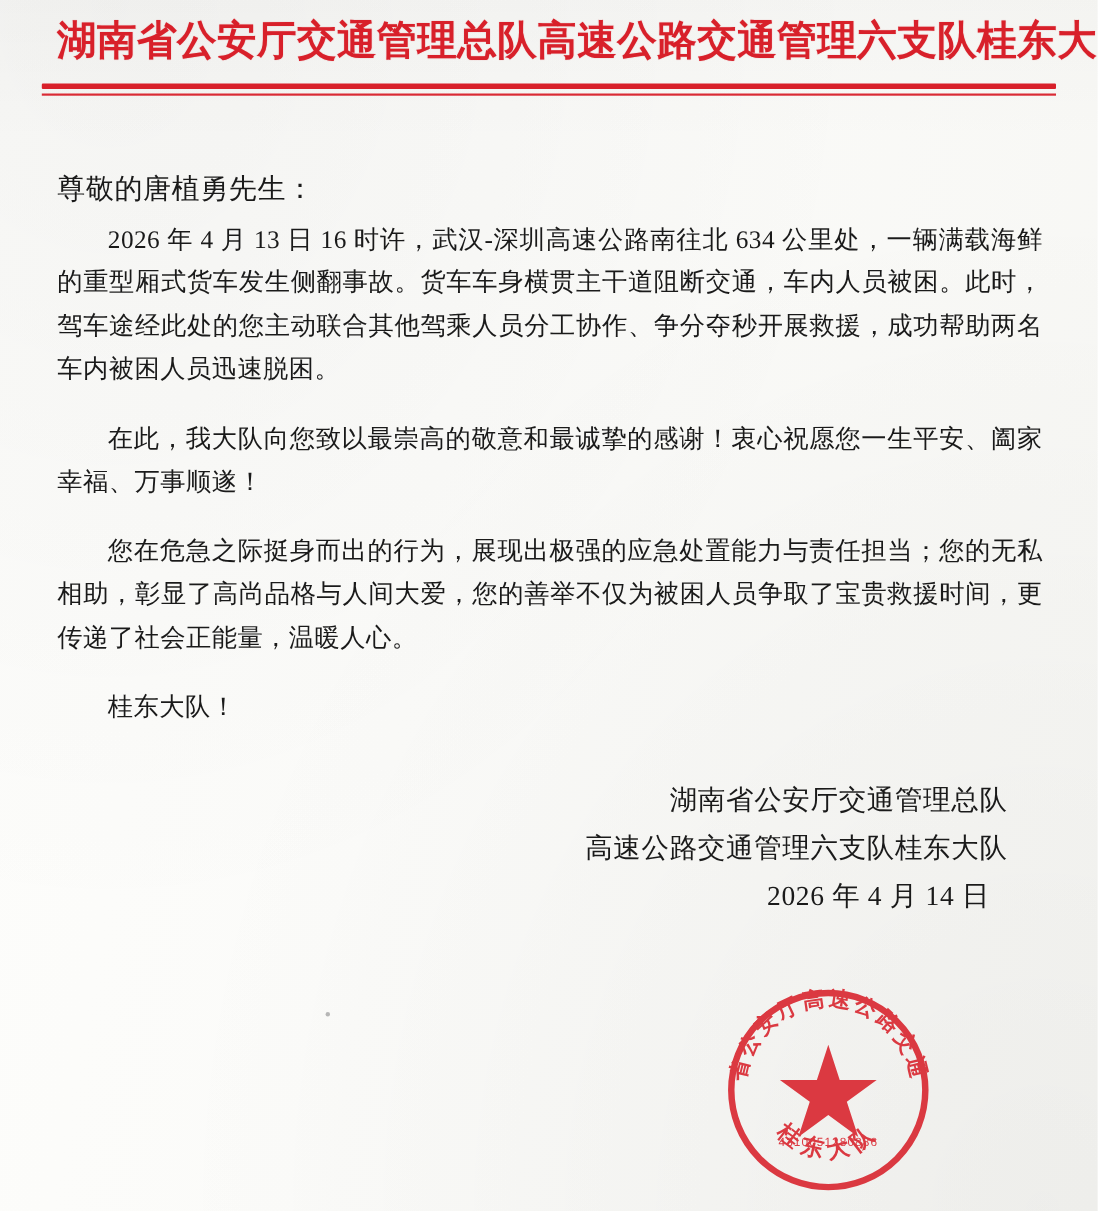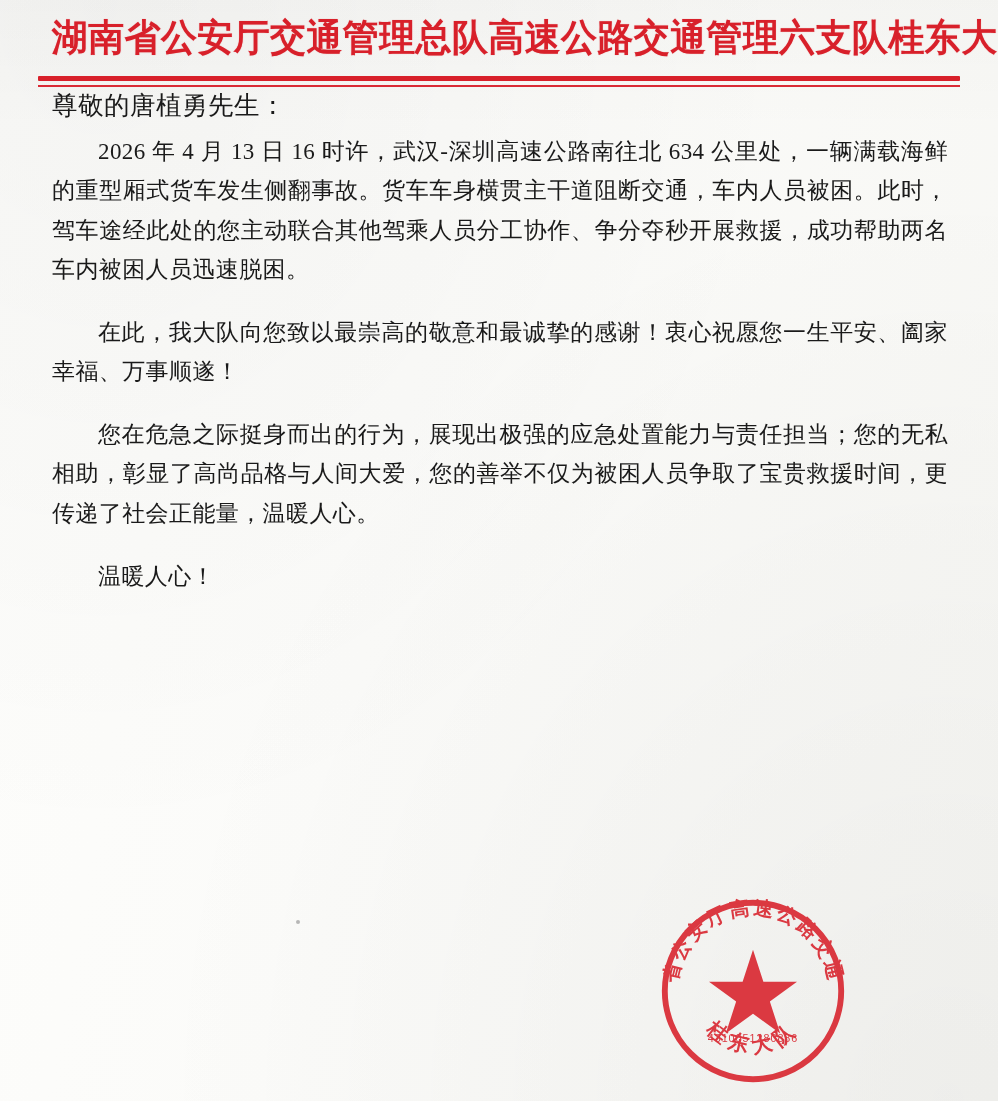--- a/index.html
+++ b/index.html
@@ -75,20 +75,21 @@
     font-size: 34px;
     font-weight: bold;
     letter-spacing: 4px;
     margin-top: 68px;
     color: #131313;
     font-family: "Liberation Serif", "DejaVu Serif", serif;
   }
 
   
   .body-area {
+    margin-top: 66px;
     padding: 0 12px 0 14px;
   }
   .salutation {
     font-size: 25.5px;
     line-height: 1.5;
     letter-spacing: 0.5px;
   }
   .para {
     font-size: 23px;
     line-height: 1.72;
@@ -155,23 +156,28 @@
     <div class="rule-thin"></div>
   </div>
 
 
   <div class="body-area">
     <div class="salutation">尊敬的唐植勇先生：</div>
 
     <p class="para">2026 年 4 月 13 日 16 时许，武汉-深圳高速公路南往北 634 公里处，一辆满载海鲜的重型厢式货车发生侧翻事故。货车车身横贯主干道阻断交通，车内人员被困。此时，驾车途经此处的您主动联合其他驾乘人员分工协作、争分夺秒开展救援，成功帮助两名车内被困人员迅速脱困。</p>
     <p class="para">在此，我大队向您致以最崇高的敬意和最诚挚的感谢！衷心祝愿您一生平安、阖家幸福、万事顺遂！</p>
     <p class="para">您在危急之际挺身而出的行为，展现出极强的应急处置能力与责任担当；您的无私相助，彰显了高尚品格与人间大爱，您的善举不仅为被困人员争取了宝贵救援时间，更传递了社会正能量，温暖人心。</p>
-    <p class="para">温暖人心！</p>
+    <p class="para">桂东大队！</p>
   </div>
 
+  <div class="signature">
+    <div class="sig-line">湖南省公安厅交通管理总队</div>
+    <div class="sig-line">高速公路交通管理六支队桂东大队</div>
+    <div class="sig-date">2026 年 4 月 14 日</div>
+  </div>
 </div>
 
 <div class="speck"></div>
 
 <div class="seal">
   <svg width="196" height="196" viewBox="0 0 200 200" xmlns="http://www.w3.org/2000/svg">
     <defs>
       <path id="arcTop" d="M 22,100 A 78,78 0 0 1 178,100" fill="none"></path>
       <path id="arcBottom" d="M 38,100 A 62,62 0 0 0 162,100" fill="none"></path>
     </defs>

